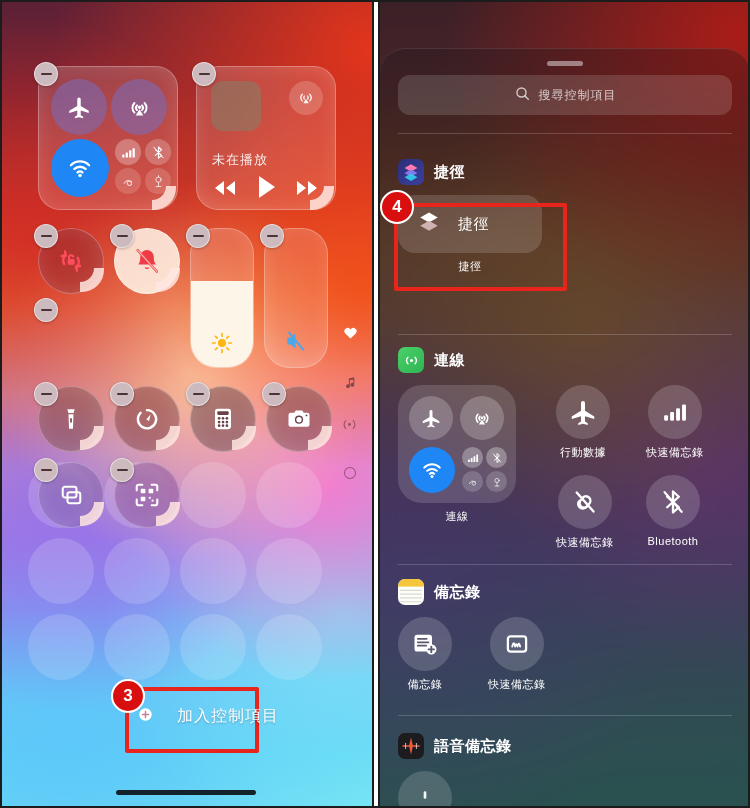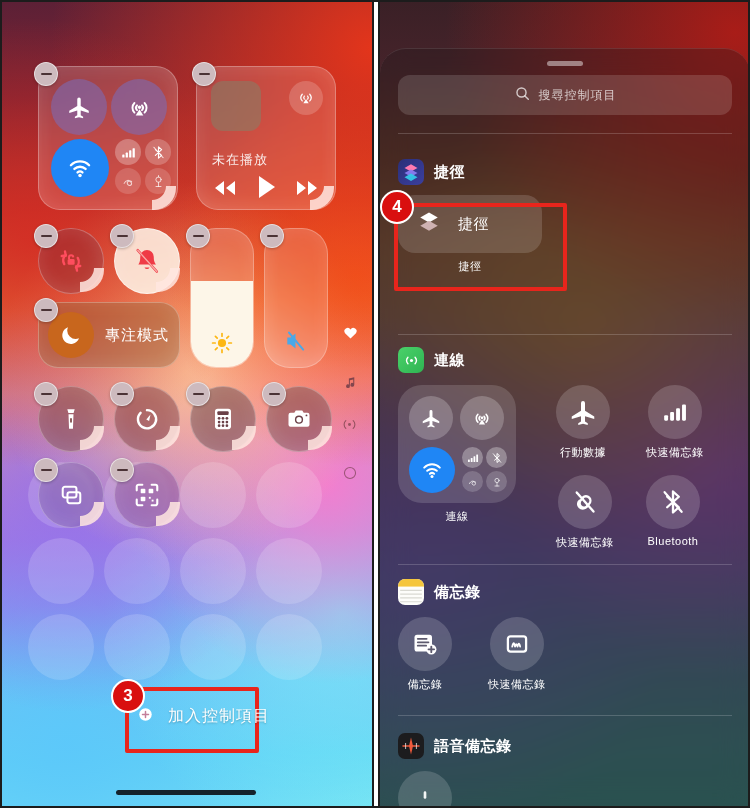--- a/index.html
+++ b/index.html
@@ -65,21 +65,21 @@
   .glyph{display:block;}
   .gw{fill:#fff;}
 
   
   .redbox{position:absolute;border:4px solid #e8251c;z-index:30;border-radius:2px;}
   .badge{position:absolute;width:30px;height:30px;border-radius:50%;background:#d90f0f;
     border:2px solid #ffffff;color:#fff;font-size:17px;font-weight:bold;
     display:flex;align-items:center;justify-content:center;z-index:40;
     font-family:"Liberation Sans",sans-serif;}
 
-  .addctl{position:absolute;display:flex;align-items:center;gap:15px;z-index:31;}
+  .addctl{position:absolute;display:flex;align-items:center;gap:24px;z-index:31;}
   .addctl .txt{color:#fff;font-size:16px;letter-spacing:1px;text-shadow:0 1px 2px rgba(0,0,0,.25);}
 
   .homebar{position:absolute;border-radius:3px;background:#14222b;}
 
   
   .sideicon{position:absolute;color:rgba(255,255,255,.75);}
 
   
   .sheet{position:absolute;left:0;top:48px;width:370px;height:760px;
     background:rgba(30,24,28,.30);
@@ -283,28 +283,20 @@
       <div class="tile pill" style="left:264px;top:228px;width:62px;height:138px;overflow:hidden;">
         <div style="position:absolute;left:50%;transform:translateX(-50%);bottom:14px;">
           <svg class="glyph" width="24" height="24" viewBox="0 0 24 24">
               <path d="M11.5 4.5 6.6 8.6H3.3v6.8h3.3l4.9 4.1z" fill="#4aa8e8"></path>
               <line x1="5" y1="3.6" x2="19.2" y2="20.6" stroke="#4aa8e8" stroke-width="2" stroke-linecap="round"></line>
             </svg>
         </div>
       </div>
       <div class="minus" style="left:260px;top:224px;"></div>
 
-      <div class="tile" style="left:38px;top:302px;width:140px;height:64px;border-radius:20px;background:rgba(140,85,40,.42);">
-        <div class="circbtn" style="left:9px;top:9px;width:46px;height:46px;background:#c8661d;">
-          <svg class="glyph" width="24" height="24" viewBox="0 0 24 24">
-              <path class="gw" d="M20 15.2A8.4 8.4 0 0 1 9 4.2a8.6 8.6 0 1 0 11 11z"></path>
-            </svg>
-        </div>
-        <div style="position:absolute;left:66px;top:50%;transform:translateY(-50%);color:#fff;font-size:15px;letter-spacing:1px;">專注模式</div>
-      </div>
       <div class="minus" style="left:34px;top:298px;"></div>
 
       <div class="tile round" style="left:38px;top:386px;width:64px;height:64px;background:rgba(110,60,60,.45);">
         <div class="circbtn" style="inset:0;">
           <svg class="glyph" width="26" height="26" viewBox="0 0 24 24">
               <path class="gw" d="M8.6 3h6.8l-1 3.4H9.6zM9.7 7.6h4.6l-.5 13.4h-3.6z"></path>
               <rect x="11.1" y="11" width="1.8" height="4.4" rx=".9" fill="#8a5a5a"></rect>
             </svg>
         </div>
       </div>

